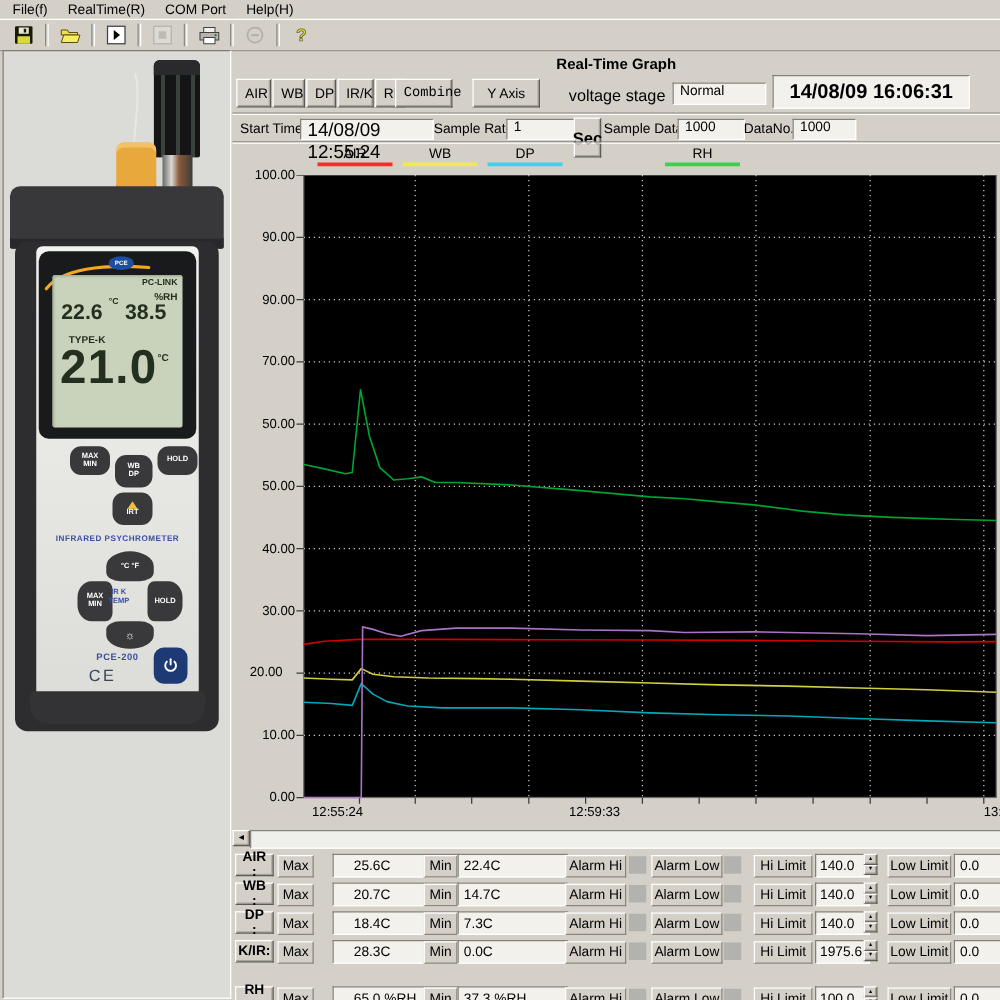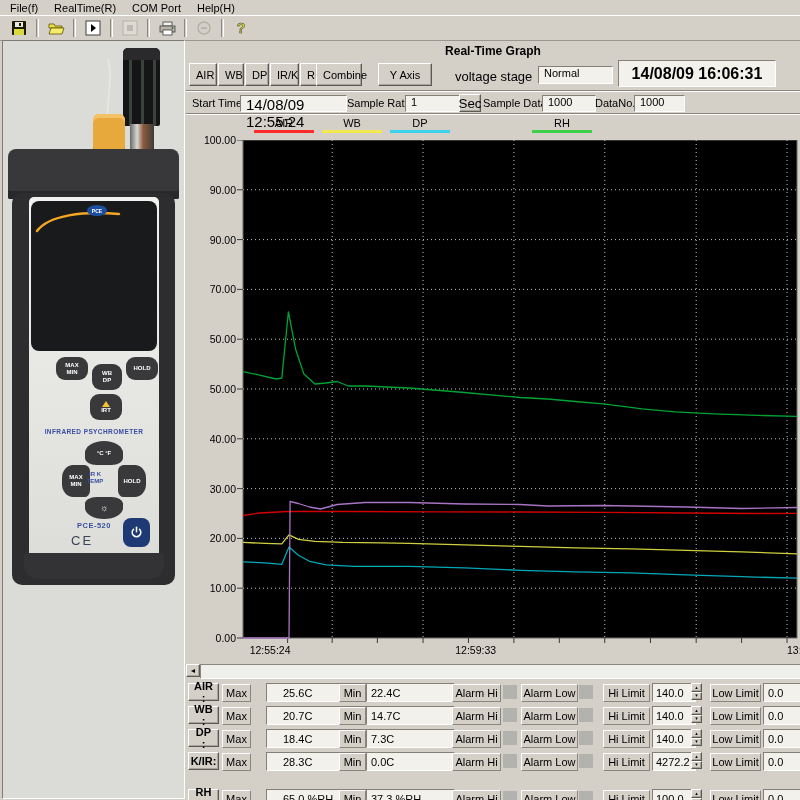--- a/index.html
+++ b/index.html
@@ -165,20 +165,30 @@
   <div class="shaft"></div>
   <div class="tc-connector"></div>
   <div class="dev-top"></div>
   <div class="dev-body">
     <div class="dev-face">
       <div class="screen">
         <svg style="position:absolute;left:2px;top:6px;" width="100" height="26" viewBox="0 0 100 26">
           <path d="M4 24 C16 8 50 4 86 7" fill="none" stroke="#f5a623" stroke-width="2.5" stroke-linecap="round"></path>
         </svg>
         <div class="logo">PCE</div>
+        <div class="lcd">
+          <div class="lcd-pclink">PC-LINK</div>
+          <div class="lcd-rhunit">%RH</div>
+          <span class="lcd-temp">22.6</span>
+          <span class="lcd-tempunit">°C</span>
+          <span class="lcd-hum">38.5</span>
+          <div class="lcd-type">TYPE-K</div>
+          <span class="lcd-main">21.0</span>
+          <span class="lcd-mainunit">°C</span>
+        </div>
       </div>
       <div class="dbtn" style="left:27px;top:160px;width:32px;height:23px;">
         <span>MAX</span>
         <span>MIN</span>
       </div>
       <div class="dbtn" style="left:63px;top:167px;width:30px;height:26px;">
         <span>WB</span>
         <span>DP</span>
       </div>
       <div class="dbtn" style="left:97px;top:160px;width:32px;height:23px;">
@@ -199,53 +209,53 @@
       <div class="pad-center">
         <span>IR K</span><br>
         <span>TEMP</span>
       </div>
       <div class="dbtn" style="left:89px;top:268px;width:28px;height:32px;border-radius:20% 40% 40% 20%;">
         <span>HOLD</span>
       </div>
       <div class="dbtn" style="left:56px;top:300px;width:38px;height:22px;border-radius:30% 30% 50% 50%;">
         <span style="font-size:9px;">☼</span>
       </div>
-      <div class="model-line">PCE-520</div>
+      <div class="model-line">PCE-200</div>
       <div class="ce-mark">CE</div>
       <div class="power-btn ctr">
         <svg width="13" height="13" viewBox="0 0 12 12">
           <path d="M6 1.2 v4" stroke="#fff" stroke-width="1.4" stroke-linecap="round"></path>
           <path d="M3.2 3 a4 4 0 1 0 5.6 0" fill="none" stroke="#fff" stroke-width="1.4" stroke-linecap="round"></path>
         </svg>
       </div>
     </div>
     <div class="dev-bottom"></div>
   </div>
 </div>
 
 <div class="page-title">Real-Time Graph</div>
 
 <button class="chan-btn raised" style="left:189px;width:28px;">AIR</button>
 <button class="chan-btn raised" style="left:218px;width:26px;">WB</button>
 <button class="chan-btn raised" style="left:245px;width:24px;">DP</button>
 <button class="chan-btn raised" style="left:270px;width:29px;">IR/K</button>
 <button class="chan-btn raised" style="left:300px;width:24px;">RH</button>
-<button class="chan-btn raised" style="left:316px;width:46px;">Combine</button>
+<button class="chan-btn raised" style="left:316px;width:46px;font-family:Liberation Mono, monospace;">Combine</button>
 <button class="chan-btn raised" style="left:378px;width:54px;">Y Axis</button>
 <span class="hdr-label" style="left:455px;">voltage stage</span>
 <div class="abs sunken" style="left:538px;top:66px;width:68px;height:16px;padding-left:5px;">Normal</div>
 <div class="datetime-box sunken ctr">14/08/09 16:06:31</div>
 
 <div class="groove" style="left:186px;top:90px;width:614px;"></div>
 
 <span class="abs" style="left:192px;top:97px;">Start Time</span>
 <div class="abs sunken" style="left:240px;top:95px;width:100px;height:15px;padding-left:5px;font-size:15px;">14/08/09 12:55:24</div>
 <span class="abs" style="left:347px;top:97px;">Sample Rate</span>
 <div class="abs sunken" style="left:405px;top:95px;width:50px;height:15px;padding-left:5px;">1</div>
-<button class="abs raised ctr" style="left:459px;top:94px;width:22px;height:18px;">Sec</button>
+<button class="abs raised ctr" style="left:459px;top:94px;width:22px;height:32px;font-weight:bold;">Sec</button>
 <span class="abs" style="left:483px;top:97px;">Sample Data</span>
 <div class="abs sunken" style="left:542px;top:95px;width:47px;height:15px;padding-left:5px;">1000</div>
 <span class="abs" style="left:595px;top:97px;">DataNo.</span>
 <div class="abs sunken" style="left:634px;top:95px;width:44px;height:15px;padding-left:5px;">1000</div>
 
 <div class="groove" style="left:186px;top:113px;width:614px;"></div>
 
 <div class="legend-item" style="left:254px;">
   <span>AIR</span>
   <div class="legend-bar" style="background: rgb(255, 42, 42);"></div>
@@ -315,21 +325,21 @@
   </svg>
 <div id="y-labels">
     <div class="ylabel" style="top: 134px;">100.00</div>
     <div class="ylabel" style="top: 183.8px;">90.00</div>
     <div class="ylabel" style="top: 233.6px;">90.00</div>
     <div class="ylabel" style="top: 283.4px;">70.00</div>
     <div class="ylabel" style="top: 333.2px;">50.00</div>
     <div class="ylabel" style="top: 383px;">50.00</div>
     <div class="ylabel" style="top: 432.8px;">40.00</div>
     <div class="ylabel" style="top: 482.6px;">30.00</div>
-    <div class="ylabel" style="top: 532.4px;">20.00</div>
+    <div class="ylabel" style="top: 532.4px; text-align: center;">20.00</div>
     <div class="ylabel" style="top: 582.2px;">10.00</div>
     <div class="ylabel" style="top: 632px;">0.00</div>
   </div>
 <div id="x-labels">
     <div class="xlabel" style="left: 249.648px;">12:55:24</div>
     <div class="xlabel" style="left: 475.68px; transform: translateX(-50%);">12:59:33</div>
     <div class="xlabel" style="left: 787.028px;">13:0</div>
   </div>
 
 <button class="hscroll-btn raised ctr">◄</button>
@@ -396,21 +406,21 @@
   <button class="srow-label raised ctr">K/IR:</button>
   <div class="s-max-lbl lbl3d ctr">Max</div>
   <div class="s-max-val sunken">28.3C</div>
   <div class="s-min-lbl lbl3d ctr">Min</div>
   <div class="s-min-val sunken">0.0C</div>
   <div class="s-ahi-lbl lbl3d ctr">Alarm Hi</div>
   <div class="s-ind1"></div>
   <div class="s-alo-lbl lbl3d ctr">Alarm Low</div>
   <div class="s-ind2"></div>
   <div class="s-hil-lbl lbl3d ctr">Hi Limit</div>
-  <div class="s-hil-val sunken">4272.2</div>
+  <div class="s-hil-val sunken">1975.6</div>
   <div class="s-spin">
     <button class="raised">▴</button>
     <button class="raised">▾</button>
   </div>
   <div class="s-lol-lbl lbl3d ctr">Low Limit</div>
   <div class="s-lol-val sunken">0.0</div>
 </div>
 <div class="stat-row" style="top:774px;margin-top:14px;">
   <button class="srow-label raised ctr">RH :</button>
   <div class="s-max-lbl lbl3d ctr">Max</div>

